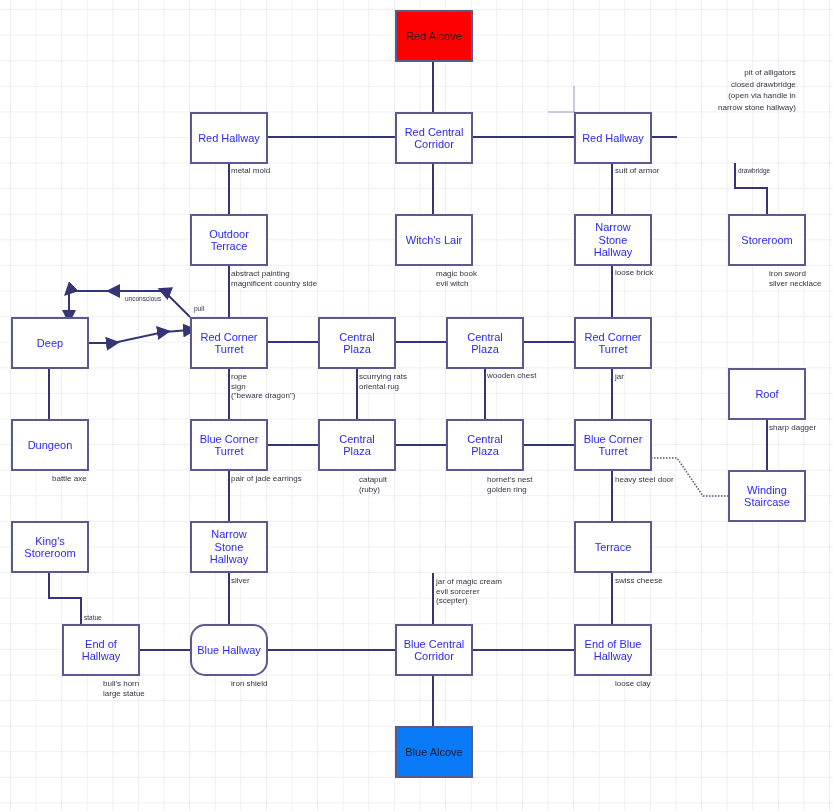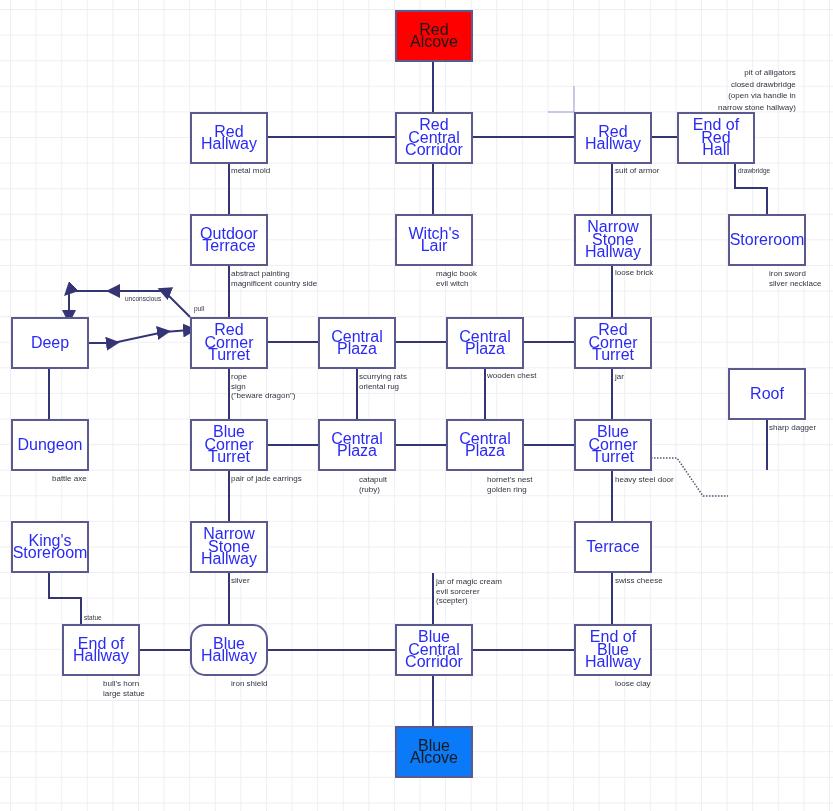--- a/index.html
+++ b/index.html
@@ -13,21 +13,21 @@
     background-position: 10px 9px;
     font-family: "Liberation Sans", sans-serif;
   }
   #canvas { position: absolute; left: 0; top: 0; width: 833px; height: 811px; }
   svg#wires { position: absolute; left: 0; top: 0; width: 833px; height: 811px; }
   .room {
     position: absolute; box-sizing: border-box;
     width: 78px; height: 52px;
     border: 2px solid #5a5a8e; background: #ffffff;
     display: flex; align-items: center; justify-content: center; text-align: center;
-    color: #2a2af5; font-size: 16px; line-height: 12.5px; padding: 0 4px;
+    color: #2a2af5; font-size: 11px; line-height: 12.5px; padding: 0 4px;
     white-space: pre-line;
   }
   .room.alcove-red { background: #ff0000; color: #1a1a1a; }
   .room.alcove-blue { background: #0a7af8; color: #1a1a1a; }
   .note {
     position: absolute; font-size: 8px; line-height: 9.5px; color: #333344;
     white-space: pre-line;
   }
   .note.tiny { font-size: 6.5px; line-height: 8px; }
 </style>
@@ -86,22 +86,20 @@
 
     <polyline points="574,86 574,112 548,112" stroke="#9a9ad0" stroke-width="1" fill="none"></polyline>
   </svg>
 
   <div class="room alcove-red" style="left:395px;top:10px;">Red Alcove</div>
 
   <div class="room" style="left:190px;top:112px;">Red Hallway</div>
   <div class="room" style="left:395px;top:112px;">Red Central
 Corridor</div>
   <div class="room" style="left:574px;top:112px;">Red Hallway</div>
-  <div class="room" style="left:677px;top:112px;">End of Red
-Hall</div>
 
   <div class="room" style="left:190px;top:214px;">Outdoor
 Terrace</div>
   <div class="room" style="left:395px;top:214px;">Witch's Lair</div>
   <div class="room" style="left:574px;top:214px;">Narrow
 Stone
 Hallway</div>
   <div class="room" style="left:728px;top:214px;">Storeroom</div>
 
   <div class="room" style="left:11px;top:317px;">Deep</div>
@@ -113,20 +111,22 @@
 Turret</div>
   <div class="room" style="left:11px;top:419px;">Dungeon</div>
 
   <div class="room" style="left:728px;top:368px;">Roof</div>
   <div class="room" style="left:190px;top:419px;">Blue Corner
 Turret</div>
   <div class="room" style="left:318px;top:419px;">Central Plaza</div>
   <div class="room" style="left:446px;top:419px;">Central Plaza</div>
   <div class="room" style="left:574px;top:419px;">Blue Corner
 Turret</div>
+  <div class="room" style="left:728px;top:470px;">Winding
+Staircase</div>
 
   <div class="room" style="left:11px;top:521px;">King's
 Storeroom</div>
   <div class="room" style="left:190px;top:521px;">Narrow
 Stone
 Hallway</div>
   <div class="room" style="left:574px;top:521px;">Terrace</div>
 
   <div class="room" style="left:62px;top:624px;">End of
 Hallway</div>

